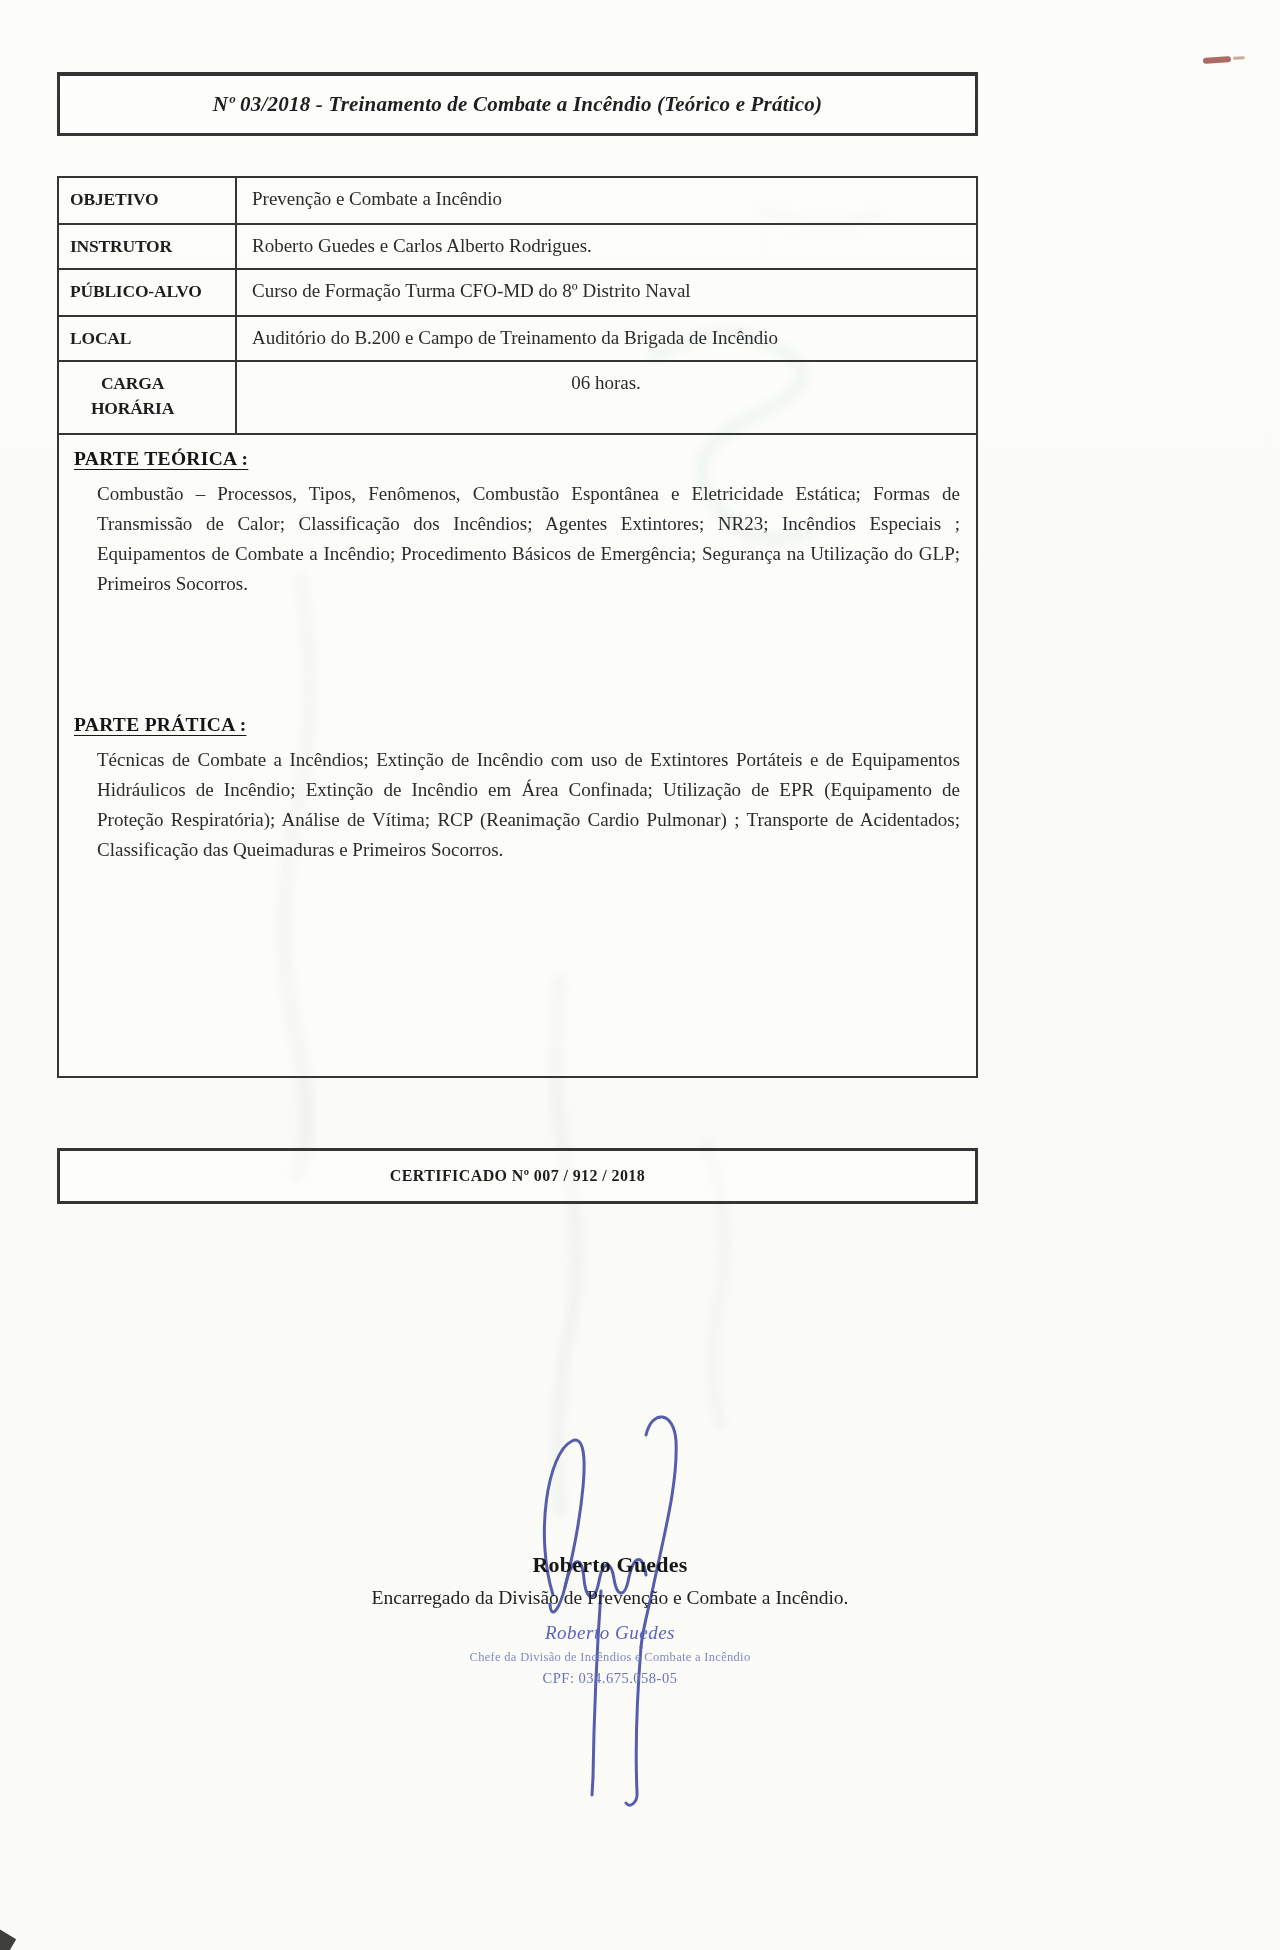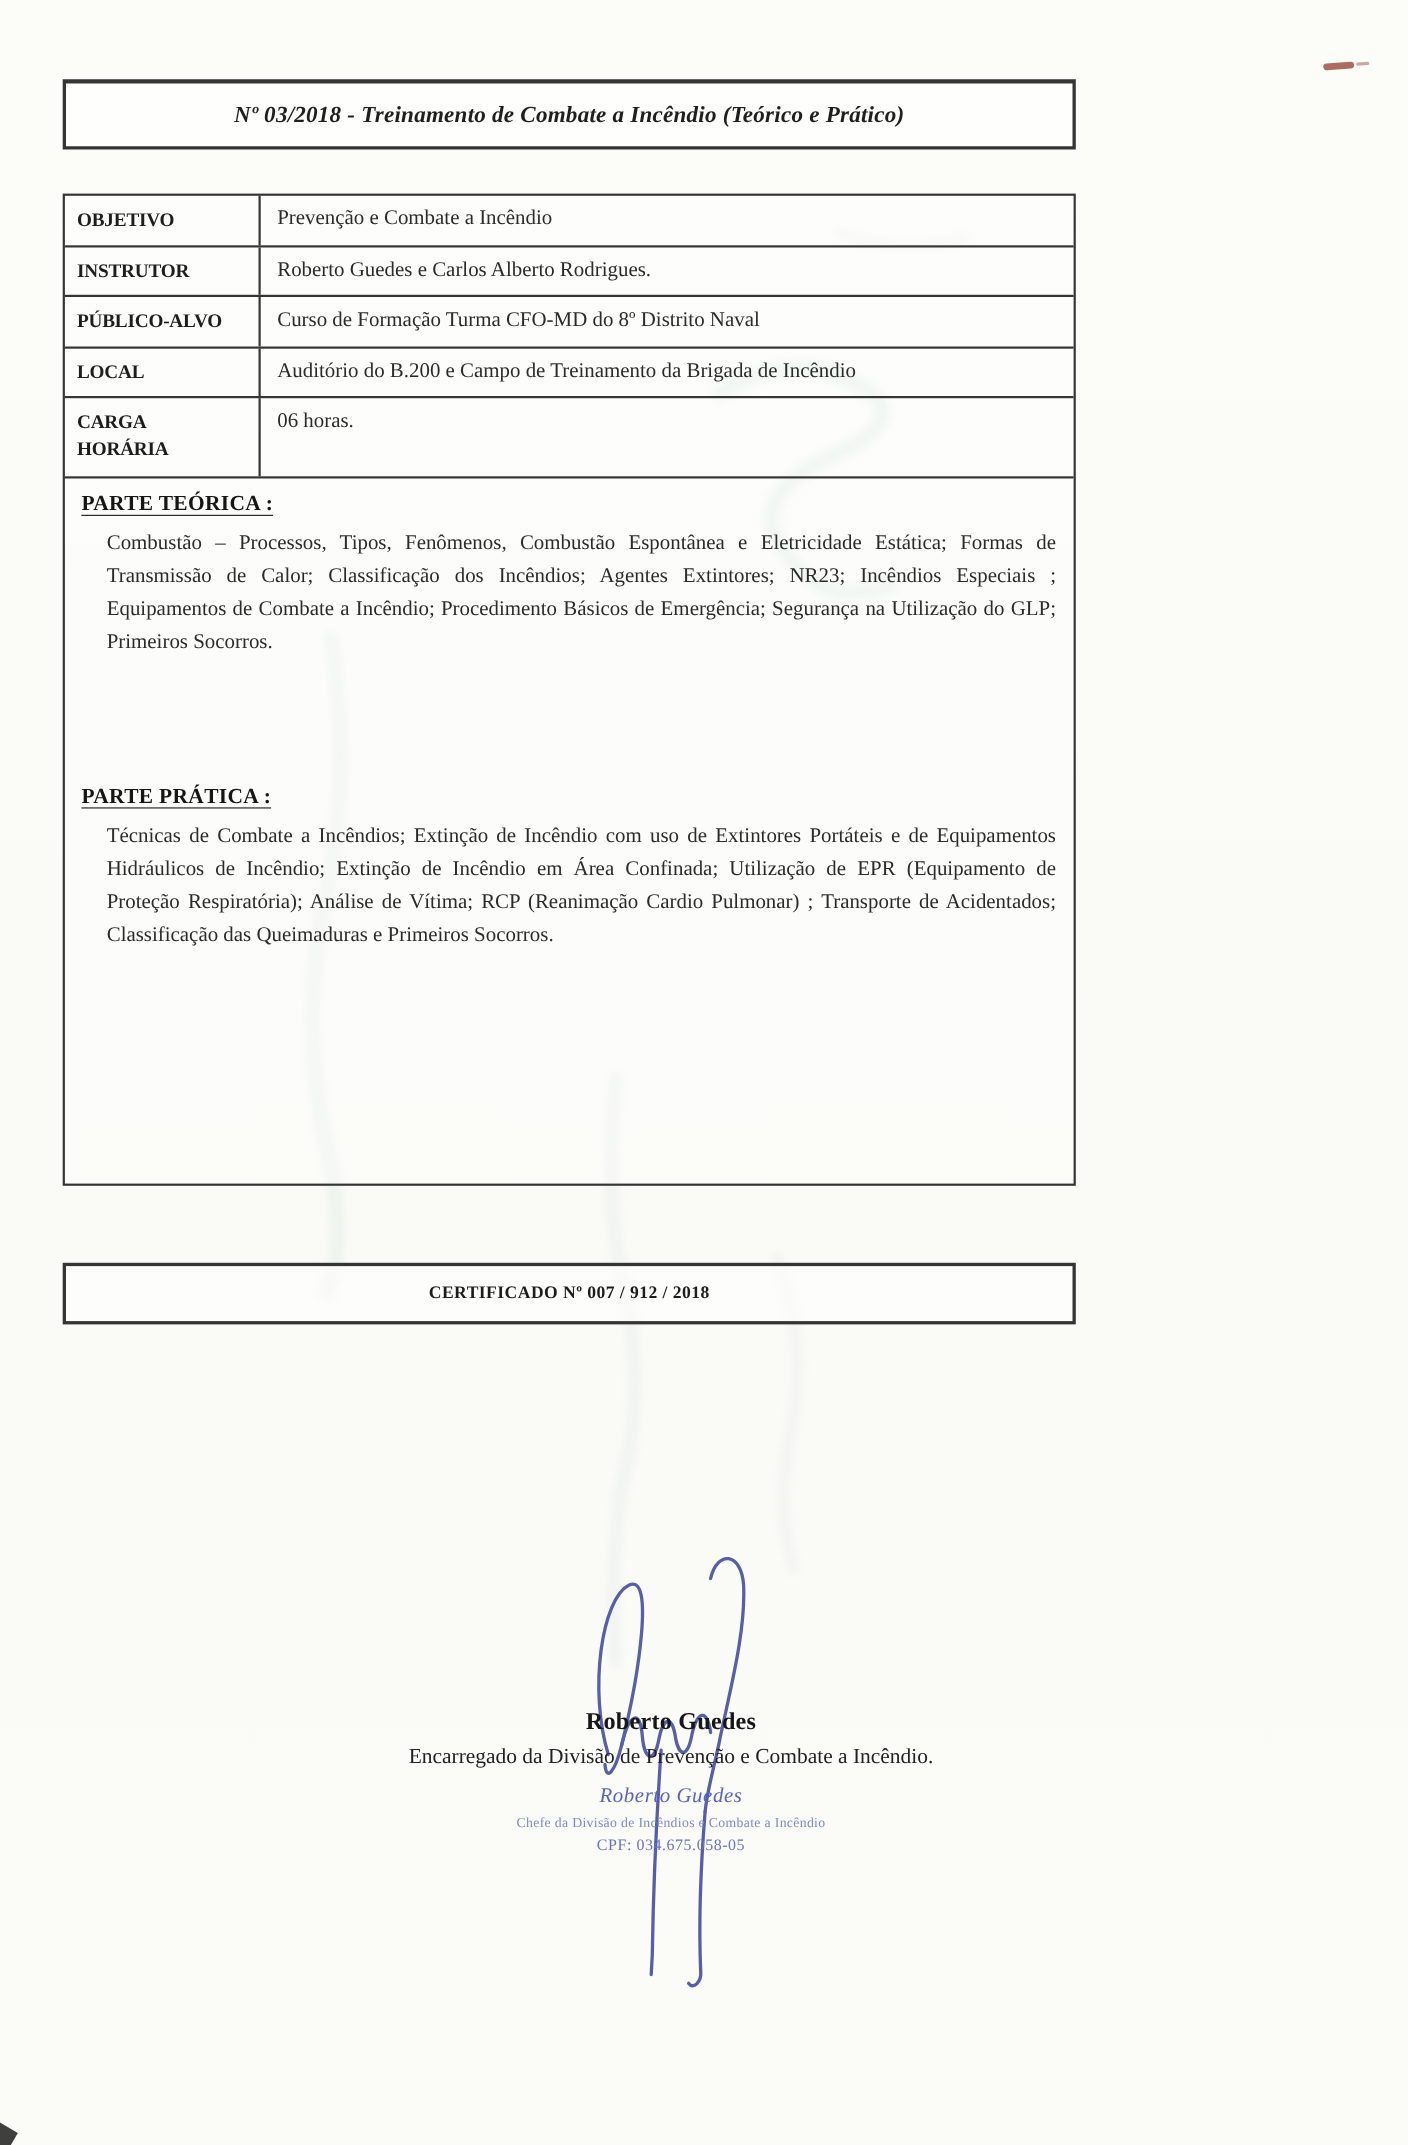--- a/index.html
+++ b/index.html
@@ -38,21 +38,21 @@
   .tr { display:flex; border-bottom:2px solid #353535; }
   .tr:last-child { border-bottom:none; }
   .th {
     width:178px; flex:0 0 178px; padding:9px 40px 6px 11px;
     font-weight:bold; font-size:17.5px; line-height:1.4; color:#1e1e1e;
     border-right:2px solid #353535; letter-spacing:-.2px;
   }
   .th.nowrap { white-space:nowrap; padding-right:6px; }
   .td { flex:1; padding:10px 16px 6px 15px; font-size:19px; color:#2b2b2b; }
   .r-s1 { min-height:47px;justify-content:space-between; } .r-s2 { min-height:45px; } .r-s3 { min-height:47px; }
-  .r-s4 { min-height:45px; } .r-m { min-height:73px; } .r-l { min-height:641px; }
+  .r-s4 { min-height:45px; } .r-m { min-height:73px;text-align:center; } .r-l { min-height:641px; }
 
   .section-h {
     display:inline-block; font-size:19.5px; font-weight:bold; color:#161616;
     text-decoration:underline; text-underline-offset:4px; letter-spacing:.3px;
   }
   .section-h.theory { margin-top:3px; }
   .section-h.practice { margin-top:93px; }
   .para {
     margin:9px 0 0 23px; font-size:19px; line-height:30px;
     text-align:justify; color:#2b2b2b;

